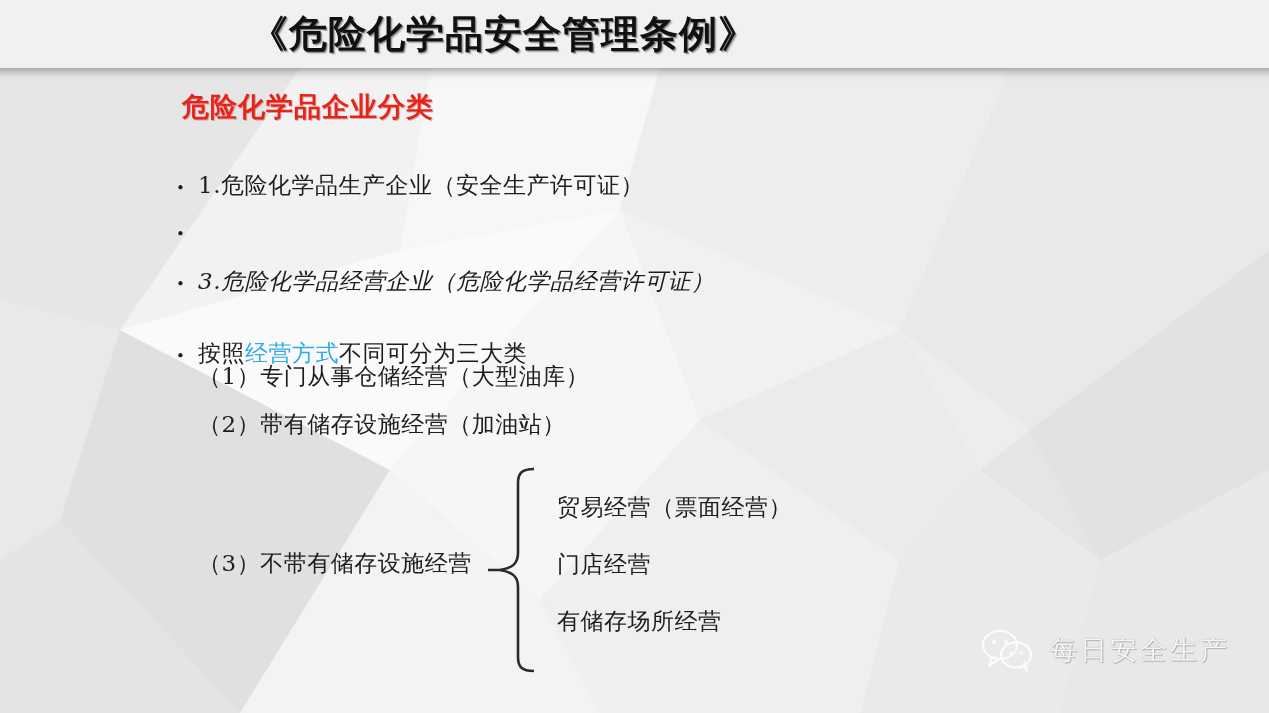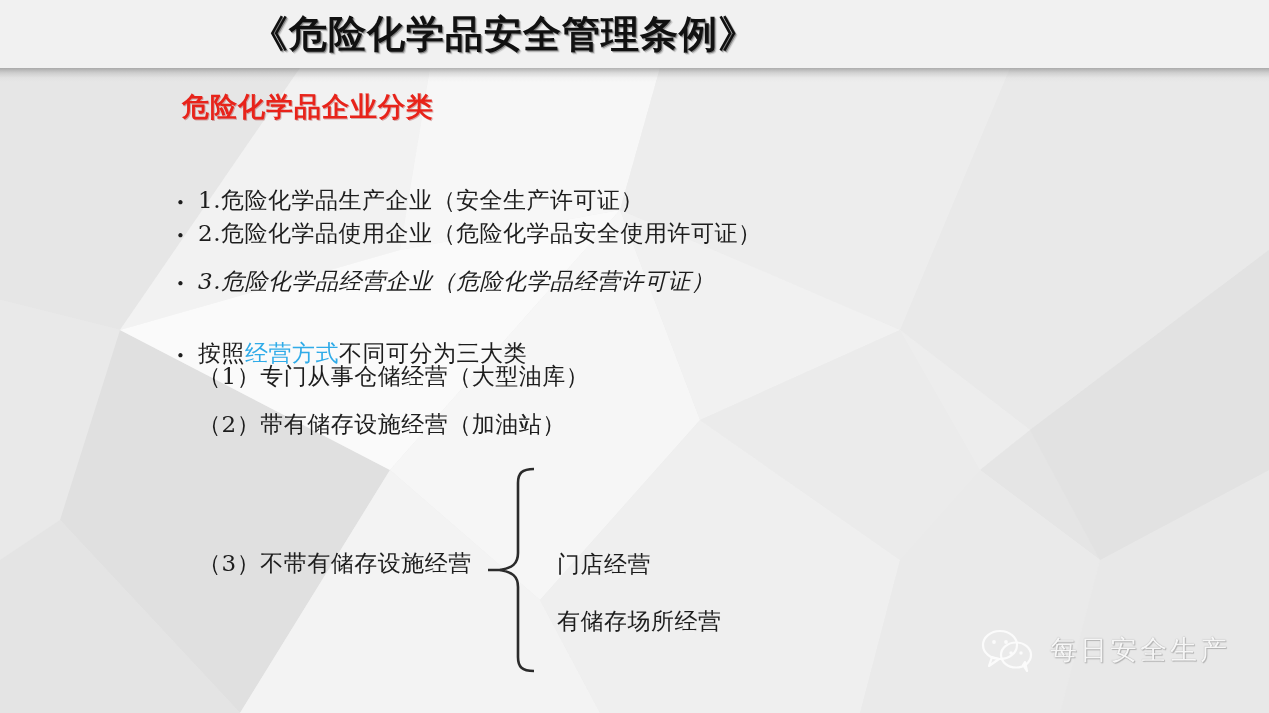--- a/index.html
+++ b/index.html
@@ -213,25 +213,25 @@
   <div id="header">
     <div id="header-bg"></div>
     <div id="header-title">《危险化学品安全管理条例》</div>
   </div>
   <div id="header-shadow"></div>
 
   <div id="content">
 
     <div id="section-title">危险化学品企业分类</div>
 
-    <div class="bullet-line" style="top:170px;margin-top:15px;">
+    <div class="bullet-line" style="top:170px;">
       <span class="bullet-dot"></span><span>1.危险化学品生产企业（安全生产许可证）</span>
     </div>
     <div class="bullet-line" style="top:218px;">
-      <span class="bullet-dot"></span><span>2.危险化学品使用企业（危险化学品安全使用许可证）</span>
+      <span class="bullet-dot"></span>
     </div>
     <div class="bullet-line" style="top:266px;font-style:italic;">
       <span class="bullet-dot"></span><span>3.危险化学品经营企业（危险化学品经营许可证）</span>
     </div>
 
     <div class="bullet-line" style="top:313px;margin-top:25px;">
       <span class="bullet-dot"></span><span>按照</span><span class="hl-blue">经营方式</span><span>不同可分为三大类</span>
     </div>
 
     <div class="indent-line" style="top:361px;">（1）专门从事仓储经营（大型油库）</div>
@@ -243,20 +243,21 @@
       <path d="M 46 4
                C 34 4, 30 8, 30 18
                L 30 88
                C 30 99, 24 103, 12 105
                C 24 107, 30 111, 30 122
                L 30 192
                C 30 202, 34 206, 46 206" fill="none" stroke="#2b2b2b" stroke-width="2.6" stroke-linecap="round"></path>
       <path d="M 0 105 L 12 105" fill="none" stroke="#2b2b2b" stroke-width="2.6" stroke-linecap="round"></path>
     </svg>
 
+    <div class="brace-item" style="top:492px;">贸易经营（票面经营）</div>
     <div class="brace-item" style="top:549px;">门店经营</div>
     <div class="brace-item" style="top:606px;">有储存场所经营</div>
 
   </div>
 
   <div id="watermark">
     <svg width="58" height="44" viewBox="0 0 58 44">
       <ellipse cx="20" cy="17" rx="17" ry="14" fill="none" stroke="rgba(255,255,255,0.95)" stroke-width="2.2"></ellipse>
       <path d="M 12 29 L 9 38 L 19 31 Z" fill="none" stroke="rgba(255,255,255,0.95)" stroke-width="2.2" stroke-linejoin="round"></path>
       <circle cx="14" cy="14" r="1.9" fill="rgba(255,255,255,0.95)"></circle>

